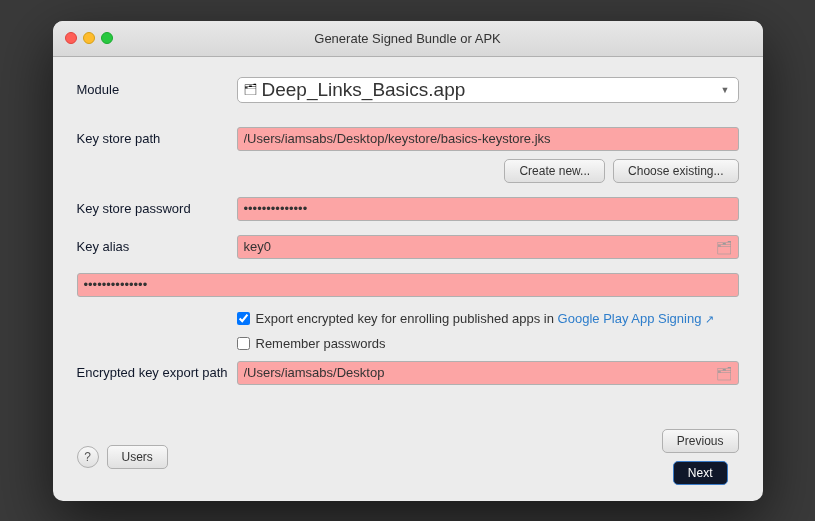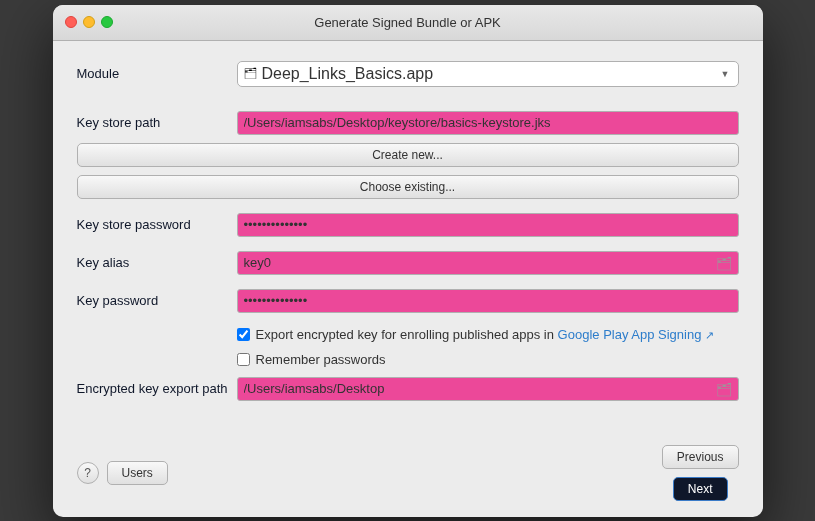--- a/index.html
+++ b/index.html
@@ -79,21 +79,21 @@
 
     .form-field {
       flex: 1;
     }
 
     .input-field {
       width: 100%;
       height: 24px;
       border: 1px solid #b0b0b0;
       border-radius: 3px;
-      background: #ec4899;
+      background: #fca5a5;
       padding: 0 6px;
       font-size: 13px;
       color: #333;
       outline: none;
     }
 
     .module-icon {
       font-size: 11px;
       margin-right: 4px;
     }
@@ -115,21 +115,20 @@
       font-size: 13px;
       pointer-events: none;
     }
 
     .button-row {
       display: flex;
       justify-content: flex-end;
       gap: 8px;
       margin-top: 6px;
       margin-bottom: 14px;
-      flex-direction: column;
     }
 
     .btn {
       height: 24px;
       padding: 0 14px;
       border-radius: 5px;
       font-size: 12px;
       cursor: pointer;
       border: 1px solid #b0b0b0;
       background: linear-gradient(to bottom, #f8f8f8, #e0e0e0);
@@ -214,21 +213,21 @@
       align-items: center;
       background: #fff;
       border: 1px solid #b0b0b0;
       border-radius: 5px;
       padding: 0 8px 0 6px;
       height: 26px;
     }
 
     .module-text {
       flex: 1;
-      font-size: 16px;
+      font-size: 19px;
       color: #333;
     }
 
     .module-dropdown-arrow {
       color: #666;
       font-size: 9px;
     }
 
     .divider-spacer {
       height: 10px;
@@ -284,21 +283,20 @@
 
     <div class="form-row">
       <div class="form-label">Key alias</div>
       <div class="form-field input-with-icon">
         <input type="text" class="input-field" value="key0" style="">
         <span class="input-folder-icon">🗂</span>
       </div>
     </div>
 
     <div class="form-row">
-      <div class="form-label">Key password</div>
       <div class="form-field">
         <input type="password" class="input-field" value="••••••••••••••" style="">
       </div>
     </div>
 
     <div class="checkbox-row" style="margin-bottom: 10px;">
       <input type="checkbox" id="exportKey" checked="" style="">
       <label class="checkbox-label" for="exportKey">
         <span>Export encrypted key for enrolling published apps in</span>
         <a class="link-text">Google Play App Signing</a>

